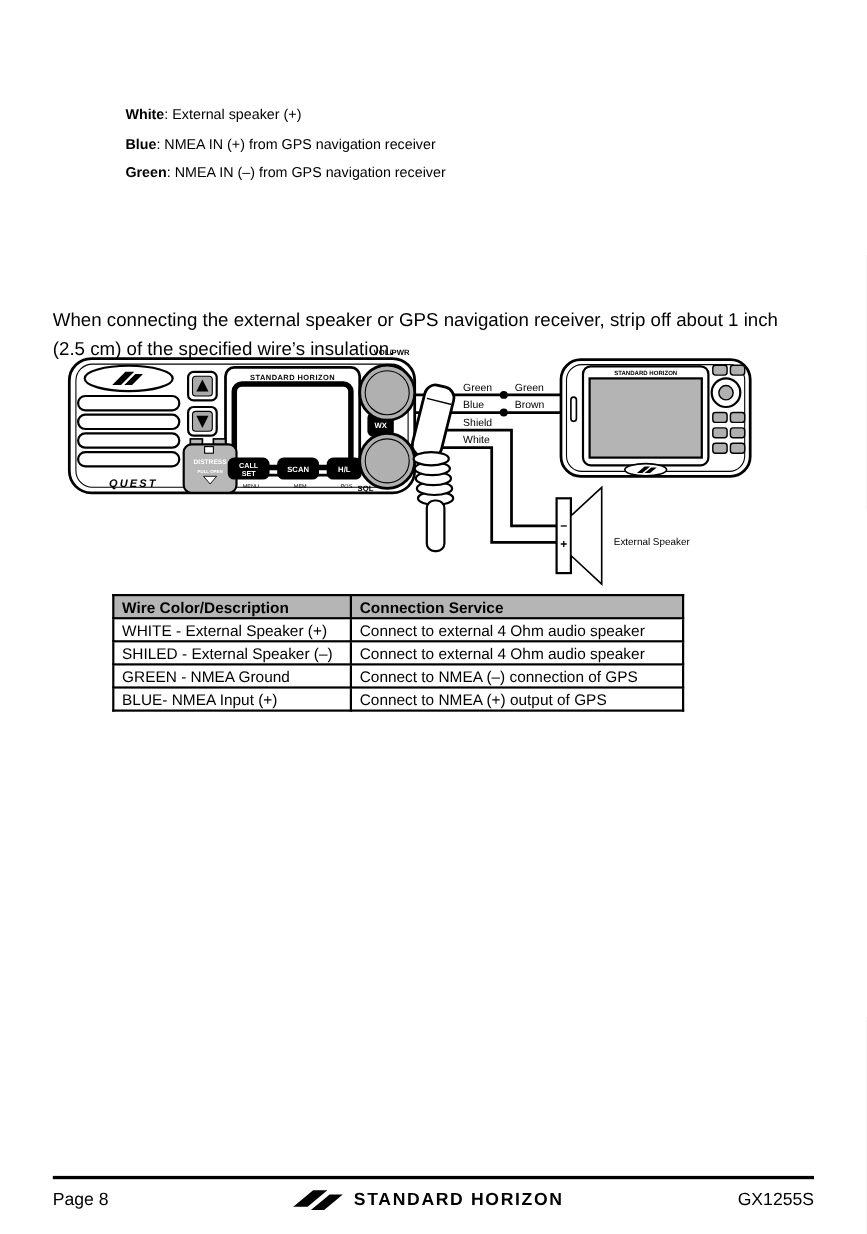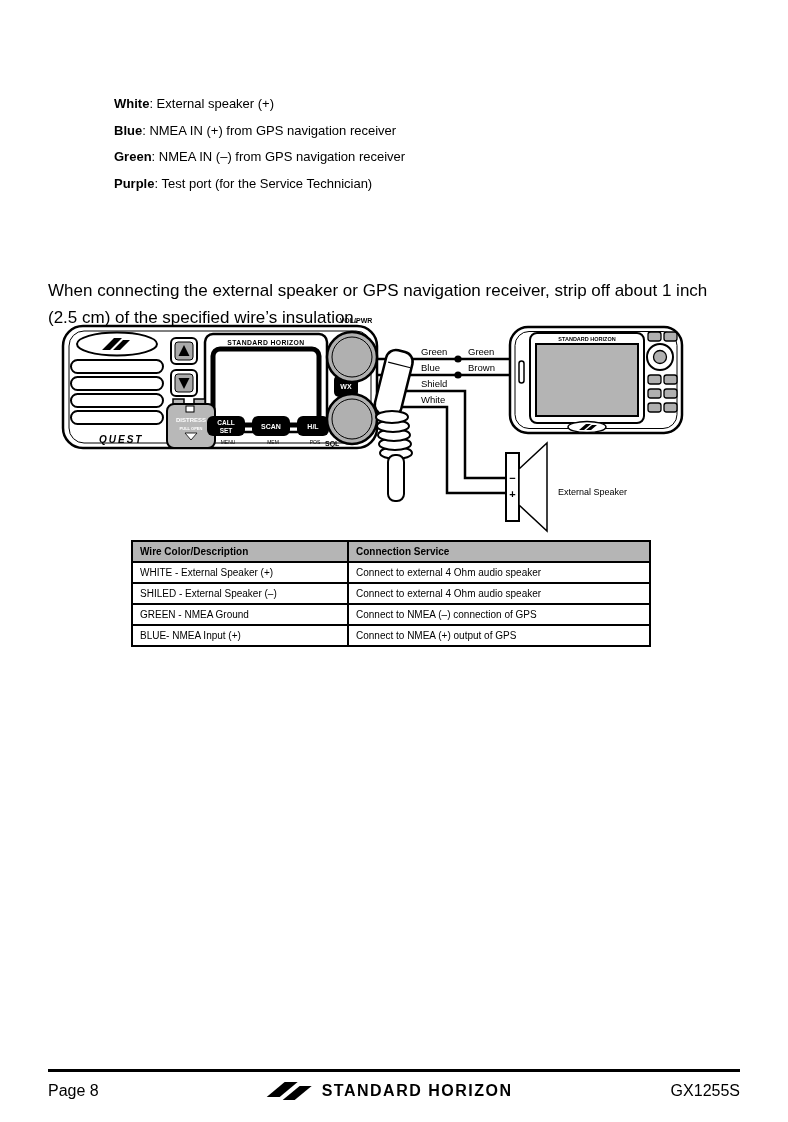--- a/index.html
+++ b/index.html
@@ -21,22 +21,22 @@
   .wire-list .wname { font-weight:bold; }
   .paragraph {
     position:absolute; left:48px; top:233px; width:668px;
     font-size:17px; line-height:27px;margin-top:44px;
   }
   
   .diagram { position:absolute; left:55px; top:312px; }
   .diagram text { font-family:"Liberation Sans", sans-serif; }
   
   .wiretable {
-    position:absolute; left:131px; top:540px;
-    border-collapse:collapse; font-size:10px; table-layout:fixed;
+    position:absolute; left:102px; top:540px;
+    border-collapse:collapse; font-size:14px; table-layout:fixed;
   }
   .wiretable th, .wiretable td {
     border:2px solid #000; padding:1px 7px; height:17px;
     text-align:left; white-space:nowrap; overflow:hidden;
   }
   .wiretable th { background:#b5b5b5; font-weight:bold; }
   .wiretable .c1 { width:200px; }
   .wiretable .c2 { width:286px; }
   
   .footer-rule { position:absolute; left:48px; top:1069px; width:692px; height:3px; background:#000; }
@@ -55,21 +55,20 @@
 </head>
 <body>
 
 <div class="page">
 
 
   <div class="wire-list">
     <div><span class="wname">White</span><span>: External speaker (+)</span></div>
     <div><span class="wname">Blue</span><span>: NMEA IN (+) from GPS navigation receiver</span></div>
     <div><span class="wname">Green</span><span>: NMEA IN (–) from GPS navigation receiver</span></div>
-    <div><span class="wname">Purple</span><span>: Test port (for the Service Technician)</span></div>
   </div>
 
   <div class="paragraph">When connecting the external speaker or GPS navigation receiver, strip off about 1 inch (2.5 cm) of the specified wire’s insulation.</div>
 
   <svg class="diagram" width="690" height="224" viewBox="0 0 690 224">
 
     <g stroke="#000" stroke-width="2.5" fill="none">
       <path d="M322 47 H455"></path>
       <path d="M322 63 H455"></path>
       <path d="M324 79 H410 V166 H452"></path>

